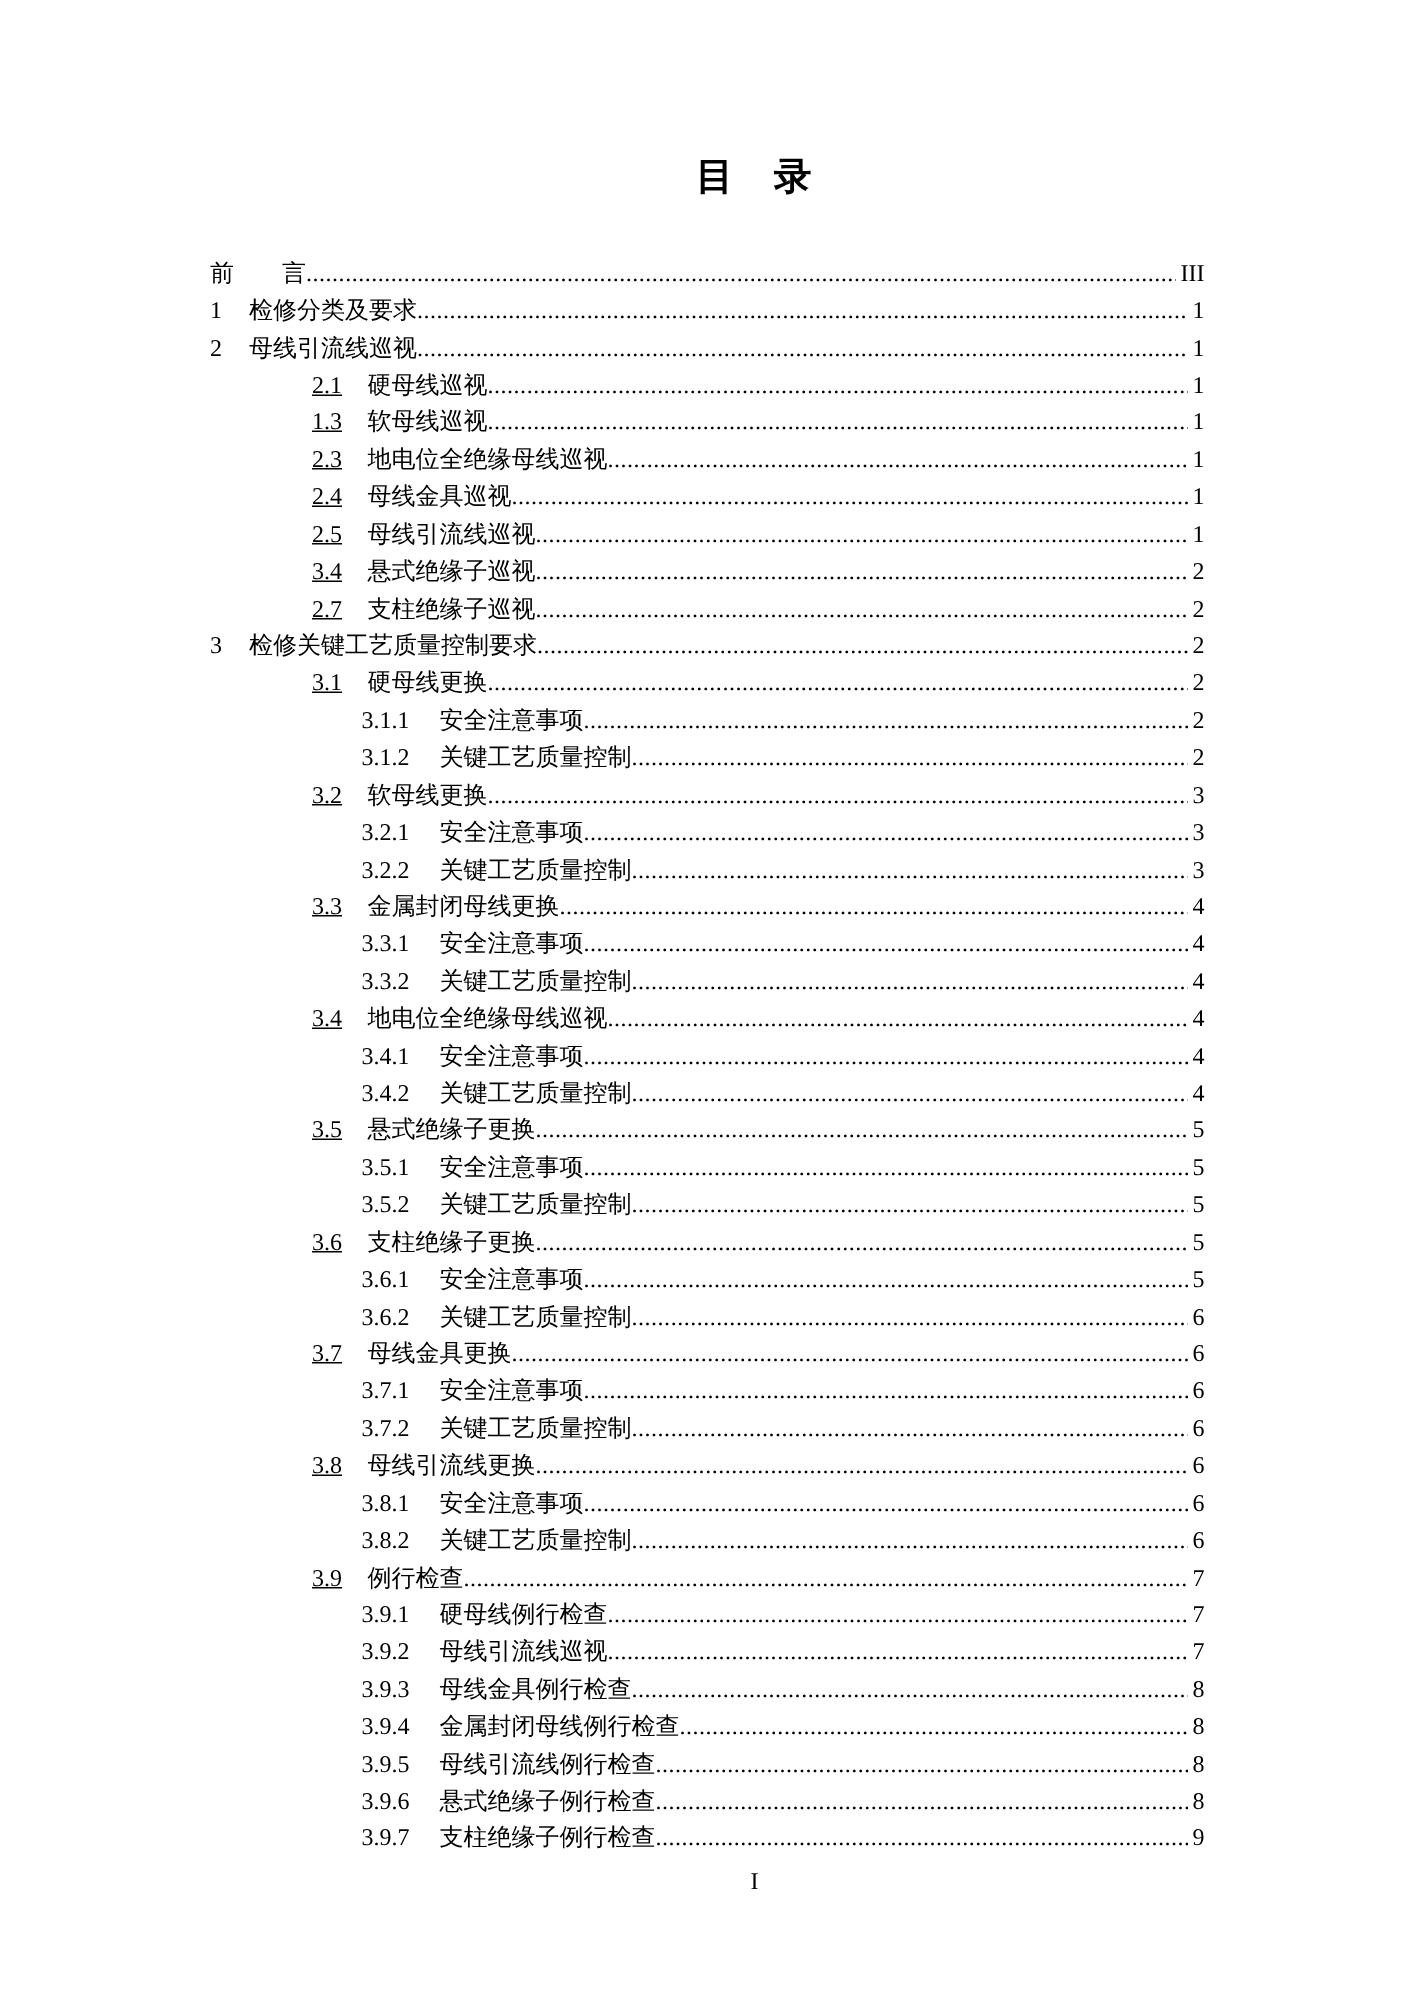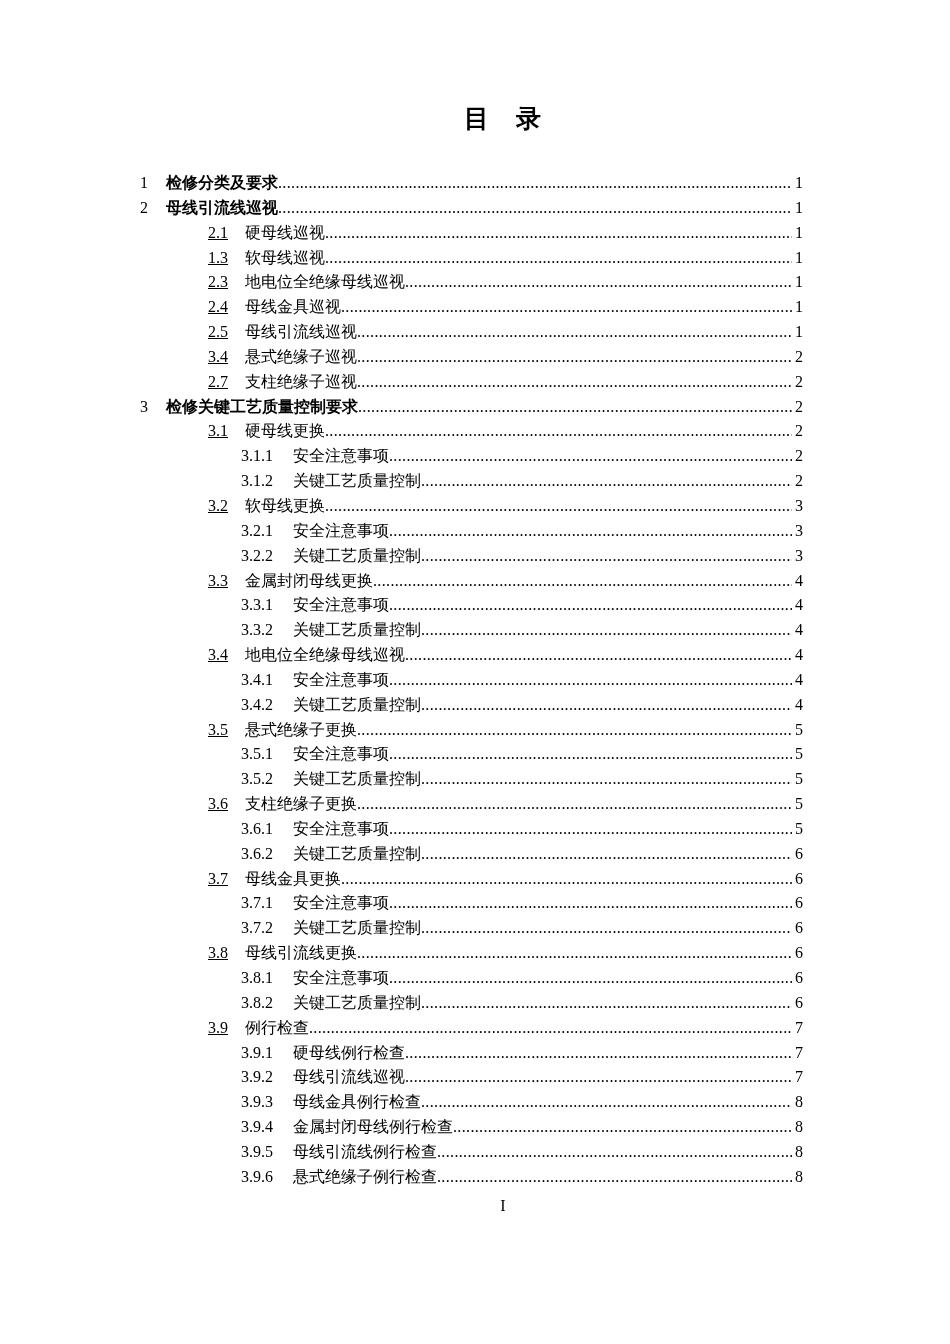--- a/index.html
+++ b/index.html
@@ -40,21 +40,21 @@
     height: 24.85px;
     white-space: nowrap;
   }
   .num  { flex: none; }
   .lv0 .num { width: 26px; }
   .lv1 { padding-left: 68px; }
   .lv1 .num { width: 37px; text-decoration: underline; }
   .lv2 { padding-left: 101px; }
   .lv2 .num { width: 52px; }
   .label { flex: none; }
-  .bold .label { font-weight: 700; }
+  .bold .label { font-weight: 400; }
   .dots {
     flex: 1 1 auto;
     overflow: hidden;
     white-space: nowrap;
     min-width: 0;
   }
   .dots::after {
     letter-spacing: 0.35px;
     content: "........................................................................................................................................................................................................";
   }
@@ -68,20 +68,25 @@
     font-size: 16px;
     line-height: 20px;
   }
 </style>
 </head>
 <body>
 
 <div class="page">
   <h1 class="doc-title">目　录</h1>
   <div class="toc" id="toc-list">
+      <div class="row lv0">
+        <span class="label">前　　言</span>
+        <span class="dots"></span>
+        <span class="pg">III</span>
+      </div>
       <div class="row lv0 bold">
         <span class="num">1</span>
         <span class="label">检修分类及要求</span>
         <span class="dots"></span>
         <span class="pg">1</span>
       </div>
       <div class="row lv0 bold">
         <span class="num">2</span>
         <span class="label">母线引流线巡视</span>
         <span class="dots"></span>
@@ -313,16 +318,22 @@
         <span class="num">3.9.5</span>
         <span class="label">母线引流线例行检查</span>
         <span class="dots"></span>
         <span class="pg">8</span>
       </div>
       <div class="row lv2">
         <span class="num">3.9.6</span>
         <span class="label">悬式绝缘子例行检查</span>
         <span class="dots"></span>
         <span class="pg">8</span>
+      </div>
+      <div class="row lv2">
+        <span class="num">3.9.7</span>
+        <span class="label">支柱绝缘子例行检查</span>
+        <span class="dots"></span>
+        <span class="pg">9</span>
       </div>
     </div>
   <div class="footer">I</div>
 </div>
 
 </body></html>

